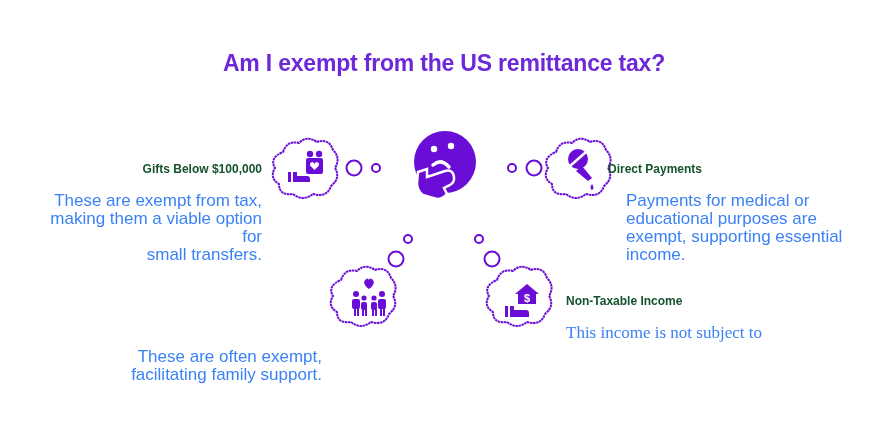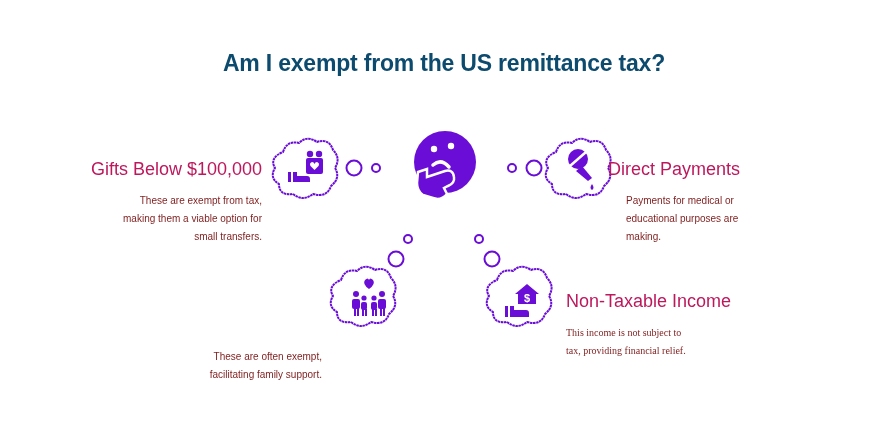--- a/index.html
+++ b/index.html
@@ -1,21 +1,21 @@
 <!DOCTYPE html>
 <html><head>
 <meta charset="utf-8">
 <style>
   html, body { margin: 0; padding: 0; background: #ffffff; }
   body { width: 888px; height: 432px; position: relative; overflow: hidden;
          font-family: "Liberation Sans", "DejaVu Sans", sans-serif; color: #6a0dd6; }
   .title { position: absolute; left: 0; width: 888px; top: 50px; text-align: center;
-           font-size: 23px; font-weight: bold; color: #0c4a6e; letter-spacing: -0.2px; }
-  .heading { position: absolute; font-size: 18px; font-weight: normal; color: #be185d; line-height: 22px; }
-  .desc { position: absolute; font-size: 10px; color: #7f1d1d; line-height: 18px; }
+           font-size: 23px; font-weight: bold; color: #6d28d9; letter-spacing: -0.2px; }
+  .heading { position: absolute; font-size: 12px; font-weight: bold; color: #14532d; line-height: 22px; }
+  .desc { position: absolute; font-size: 17px; color: #3b82f6; line-height: 18px; }
   .right { text-align: right; }
   .left { text-align: left; }
   svg.art { position: absolute; left: 0; top: 0; }
 </style>
 </head>
 <body>
 
 <div class="title">Am I exempt from the US remittance tax?</div>
 
 <svg class="art" width="888" height="432" viewBox="0 0 888 432">
@@ -94,27 +94,27 @@
 <div class="desc right" style="left:30px; width:232px; top:192px;">
   <div>These are exempt from tax,</div>
   <div>making them a viable option for</div>
   <div>small transfers.</div>
 </div>
 
 <div class="heading left" style="left:608px; width:240px; top:158px;">Direct Payments</div>
 <div class="desc left" style="left:626px; width:240px; top:192px;">
   <div>Payments for medical or</div>
   <div>educational purposes are</div>
-  <div>making.</div>
+  <div>exempt, supporting essential</div>
+  <div>income.</div>
 </div>
 
 <div class="heading right" style="left:60px; width:262px; top:290px;">
 </div>
 <div class="desc right" style="left:90px; width:232px; top:348px;">
   <div>These are often exempt,</div>
   <div>facilitating family support.</div>
 </div>
 
 <div class="heading left" style="left:566px; width:260px; top:290px;">Non-Taxable Income</div>
 <div class="desc left" style="left:566px; width:260px; top:324px;font-family:Liberation Serif, serif;">
   <div>This income is not subject to</div>
-  <div>tax, providing financial relief.</div>
 </div>
 
 </body></html>

